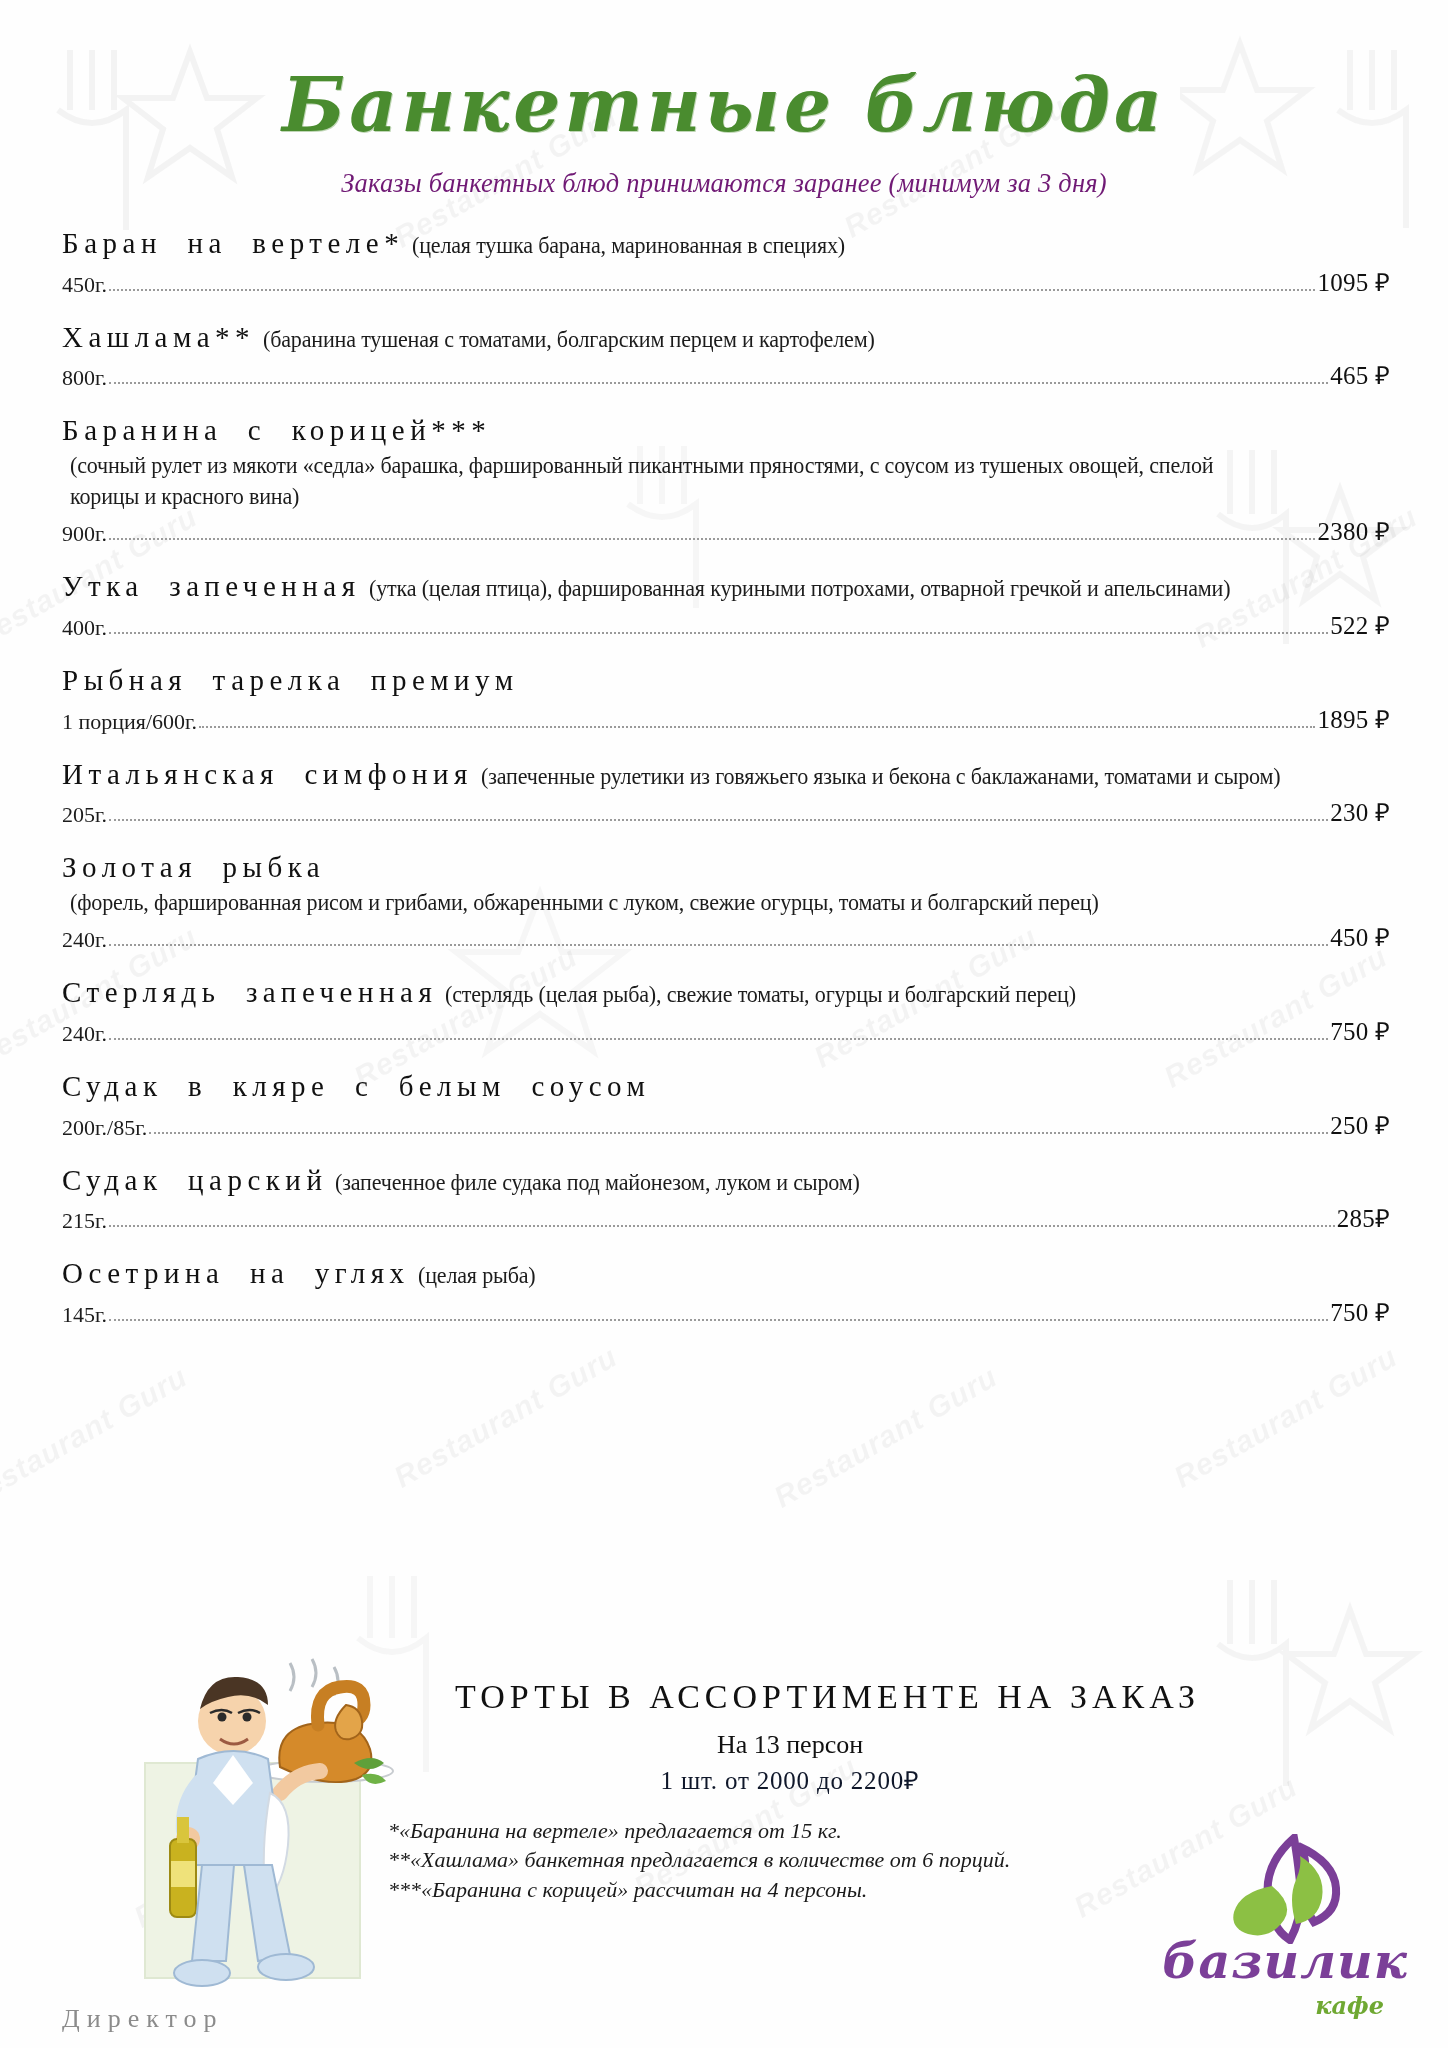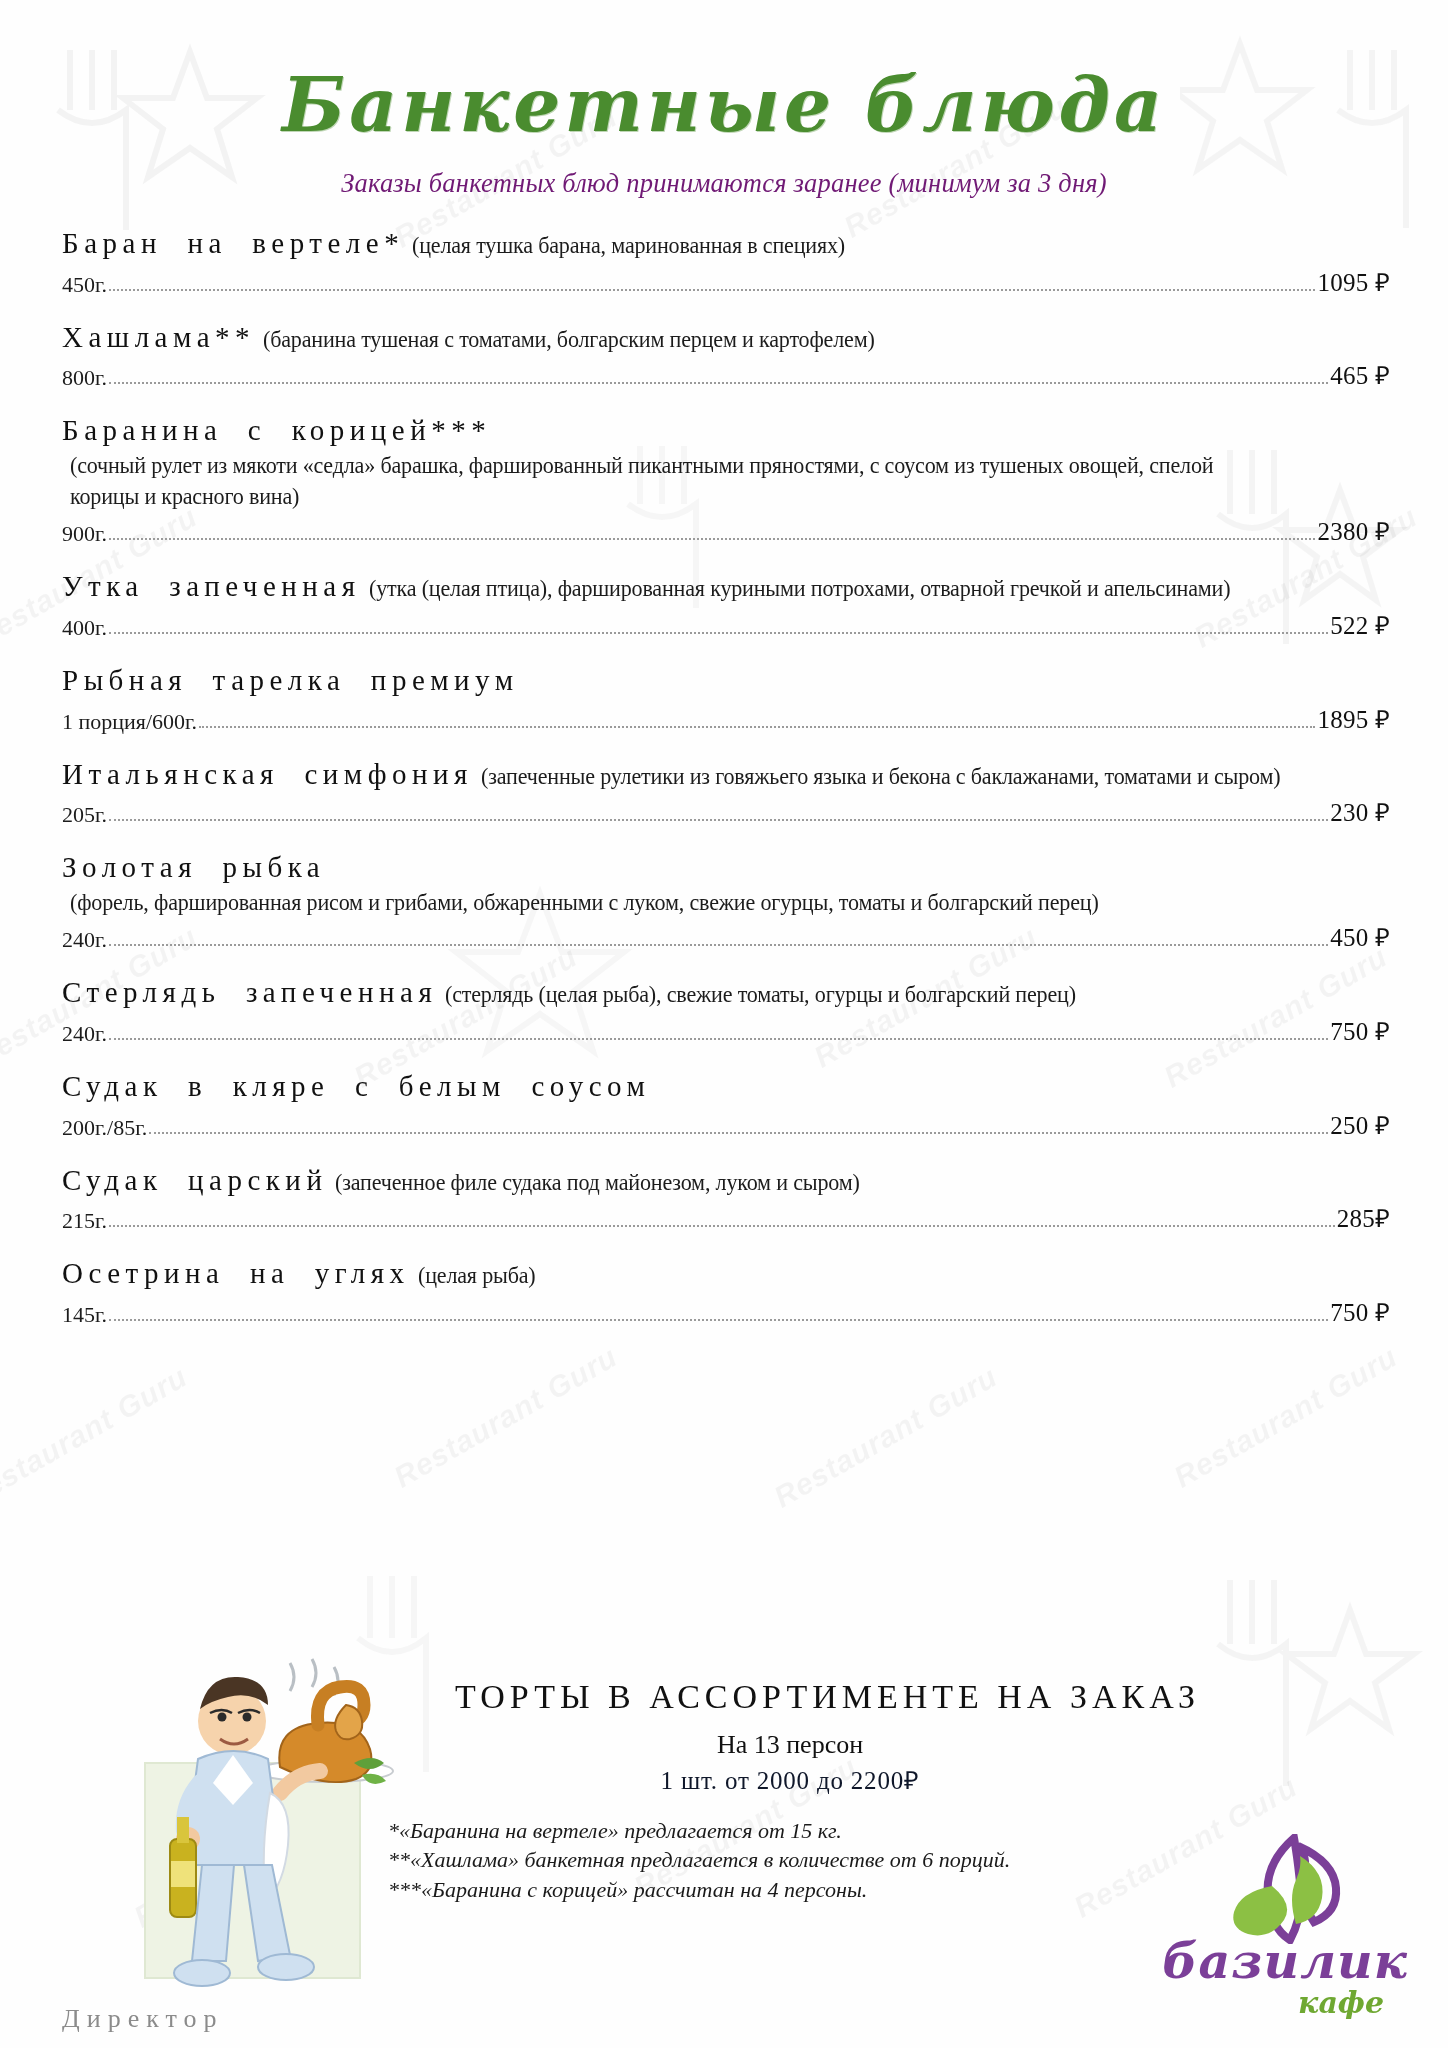--- a/index.html
+++ b/index.html
@@ -196,21 +196,21 @@
     font-size: 49px;
     color: #7b3f98;
     letter-spacing: 1px;
   }
   .logo-sub {
     position: absolute;
     right: 26px; bottom: 4px;
     font-family: "DejaVu Serif", serif;
     font-style: italic;
     font-weight: 700;
-    font-size: 30px;
+    font-size: 24px;
     color: #6fa832;
   }
 
   
   .director {
     position: absolute;
     left: 62px;
     bottom: 14px;
     z-index: 2;
     font-family: Liberation Serif, serif;

